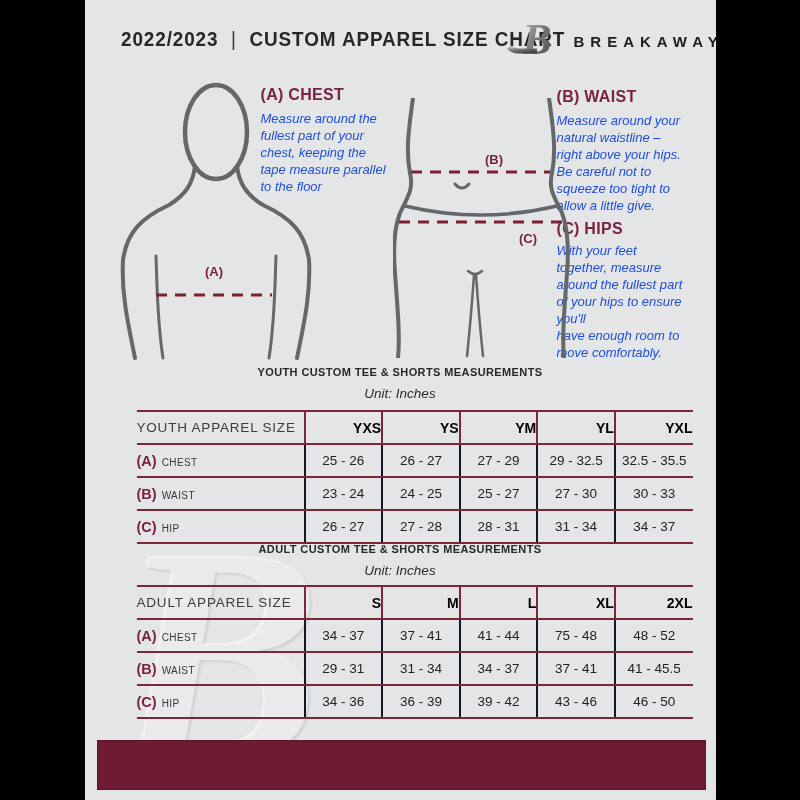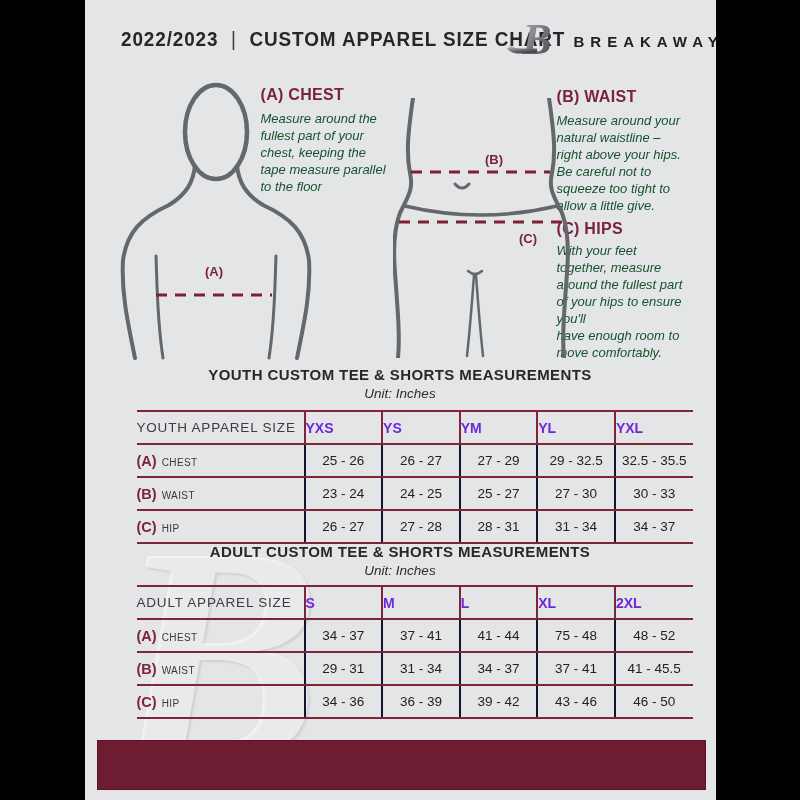--- a/index.html
+++ b/index.html
@@ -30,37 +30,37 @@
   .brand-name{
     left:489px;top:33px;font-size:15px;font-weight:bold;color:#202023;
     letter-spacing:6px;white-space:nowrap;
   }
 
   
   .inst-heading{
     font-size:16px;font-weight:bold;color:#7a2240;letter-spacing:0.3px;white-space:nowrap;
   }
   .inst-text{
-    font-size:13px;font-style:italic;color:#14532d;line-height:17px;
+    font-size:13px;font-style:italic;color:#1d4ed8;line-height:17px;
     white-space:pre-line;
   }
   #head-a{left:176px;top:86px;}
   #text-a{left:176px;top:110px;width:150px;}
   #head-b{left:472px;top:88px;}
   #text-b{left:472px;top:112px;width:160px;}
   #head-c{left:472px;top:220px;}
   #text-c{left:472px;top:242px;width:162px;}
 
   #figure-torso{left:26px;top:80px;}
   #figure-hips{left:308px;top:98px;}
 
   
   .section-title{
     left:0;width:631px;text-align:center;
-    font-size:15px;font-weight:bold;color:#28282b;letter-spacing:0.4px;
+    font-size:11px;font-weight:bold;color:#28282b;letter-spacing:0.4px;
   }
   .section-unit{
     left:0;width:631px;text-align:center;
     font-size:13.5px;font-style:italic;color:#2c2c2f;
   }
   #youth-title{top:366px;}
   #youth-unit{top:386px;}
   #adult-title{top:543px;}
   #adult-unit{top:563px;}
   #youth-table{left:36px;top:410px;}
@@ -77,21 +77,21 @@
   table.size-table th,table.size-table td{
     height:31px;padding:0;vertical-align:middle;
     border-bottom:2px solid #7c2638;
   }
   table.size-table thead th + th{border-left:2px solid #7c2638;}
   table.size-table tbody td{border-left:2px solid #0f172a;}
   .size-col-header{
     text-align:left;padding-left:12px;font-weight:normal;
     font-size:13.5px;letter-spacing:0.8px;color:#3c3c40;
   }
-  .size-head{font-size:14px;font-weight:bold;color:#6d28d9;text-align:left;}
+  .size-head{font-size:14px;font-weight:bold;color:#000000;text-align:right;}
   .row-header{text-align:left;padding-left:14px;font-weight:normal;white-space:nowrap;}
   .row-marker{font-weight:bold;color:#7a2240;font-size:14.5px;}
   .row-label{color:#38383b;font-size:10px;margin-left:5px;letter-spacing:0.4px;}
   .value-cell{text-align:center;font-size:13.5px;color:#222225;}
 
   
   .footer-bar{
     left:12px;right:10px;bottom:10px;height:48px;
     background:#6e1c31;border:1px solid rgba(0,0,0,0.18);
   }

